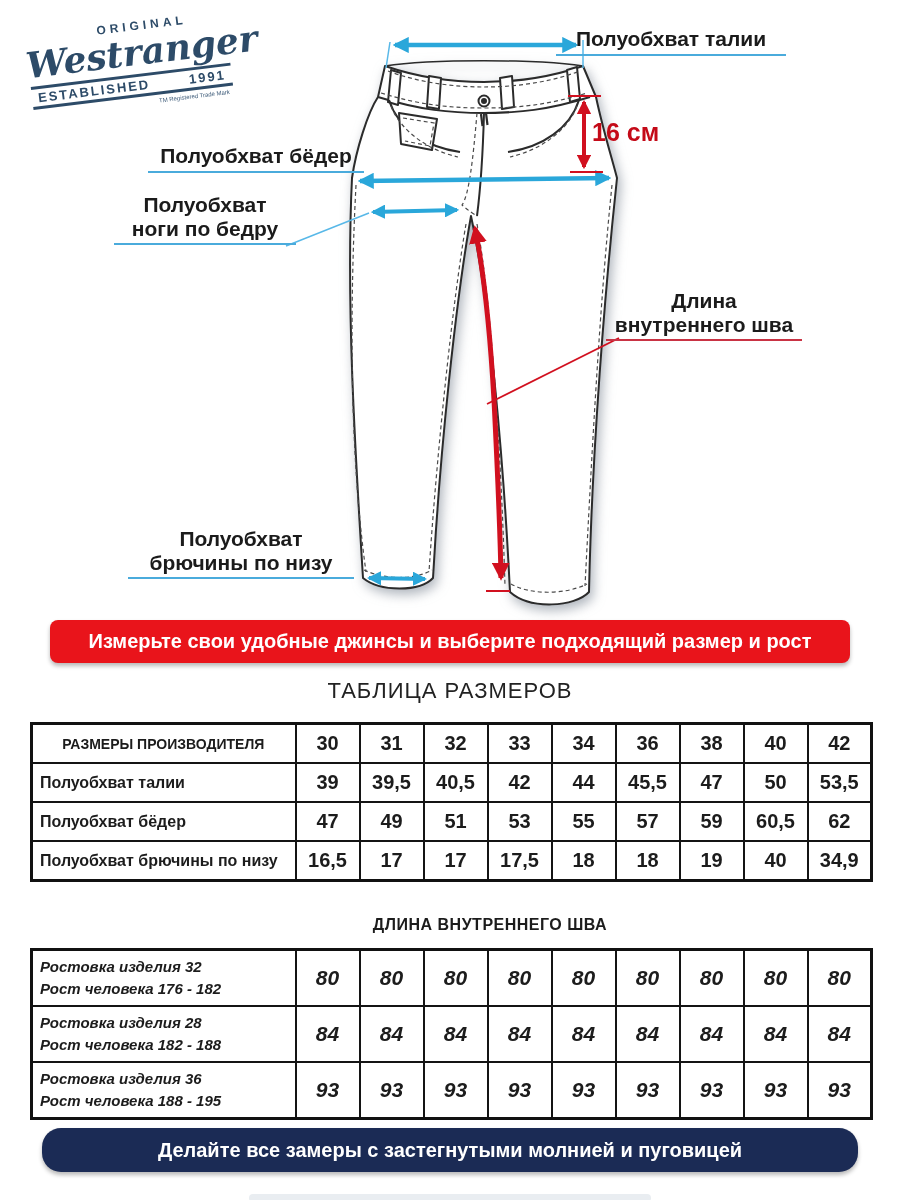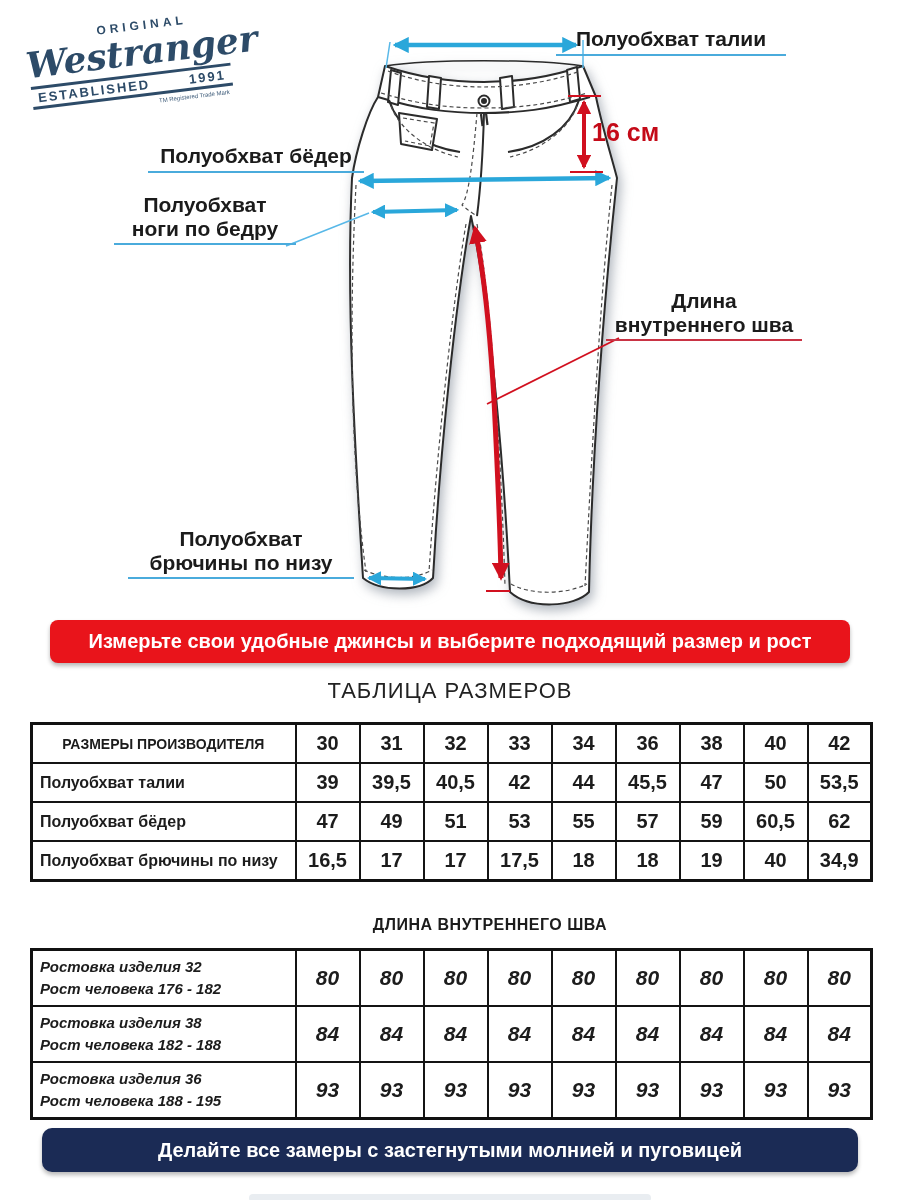--- a/index.html
+++ b/index.html
@@ -32,21 +32,21 @@
   .lbl-rise{position:absolute;left:592px;top:118px;font-weight:bold;font-size:25px;
             color:#c40a18;}
 
   
   .banner{position:absolute;display:flex;align-items:center;justify-content:center;
           color:#fff;font-weight:bold;font-size:20px;text-align:center;
           box-shadow:0 3px 4px rgba(0,0,0,.28);}
   .banner-red{left:50px;top:620px;width:800px;height:43px;background:#e9141b;
               border-radius:8px;}
   .banner-navy{left:42px;top:1128px;width:816px;height:44px;background:#1b2b55;
-               border-radius:10px;}
+               border-radius:19px;}
   .bottom-sliver{position:absolute;left:249px;top:1194px;width:402px;height:8px;
                  background:#e9edf1;border-radius:4px;}
 
   
   .table-title{position:absolute;left:0;top:678px;width:100%;text-align:center;
                font-size:22px;font-weight:400;letter-spacing:1px;color:#222;}
   table{border-collapse:collapse;table-layout:fixed;position:absolute;left:30px;
         background:#fff;}
   .t1{top:722px;}
   .t2{top:948px;}
@@ -267,21 +267,21 @@
       <td class="valcell">80</td>
       <td class="valcell">80</td>
       <td class="valcell">80</td>
       <td class="valcell">80</td>
       <td class="valcell">80</td>
       <td class="valcell">80</td>
       <td class="valcell">80</td>
     </tr>
     <tr>
       <td class="lbl2">
-        <div>Ростовка изделия 38</div>
+        <div>Ростовка изделия 28</div>
         <div>Рост человека 182 - 188</div>
       </td>
       <td class="valcell">84</td>
       <td class="valcell">84</td>
       <td class="valcell">84</td>
       <td class="valcell">84</td>
       <td class="valcell">84</td>
       <td class="valcell">84</td>
       <td class="valcell">84</td>
       <td class="valcell">84</td>

